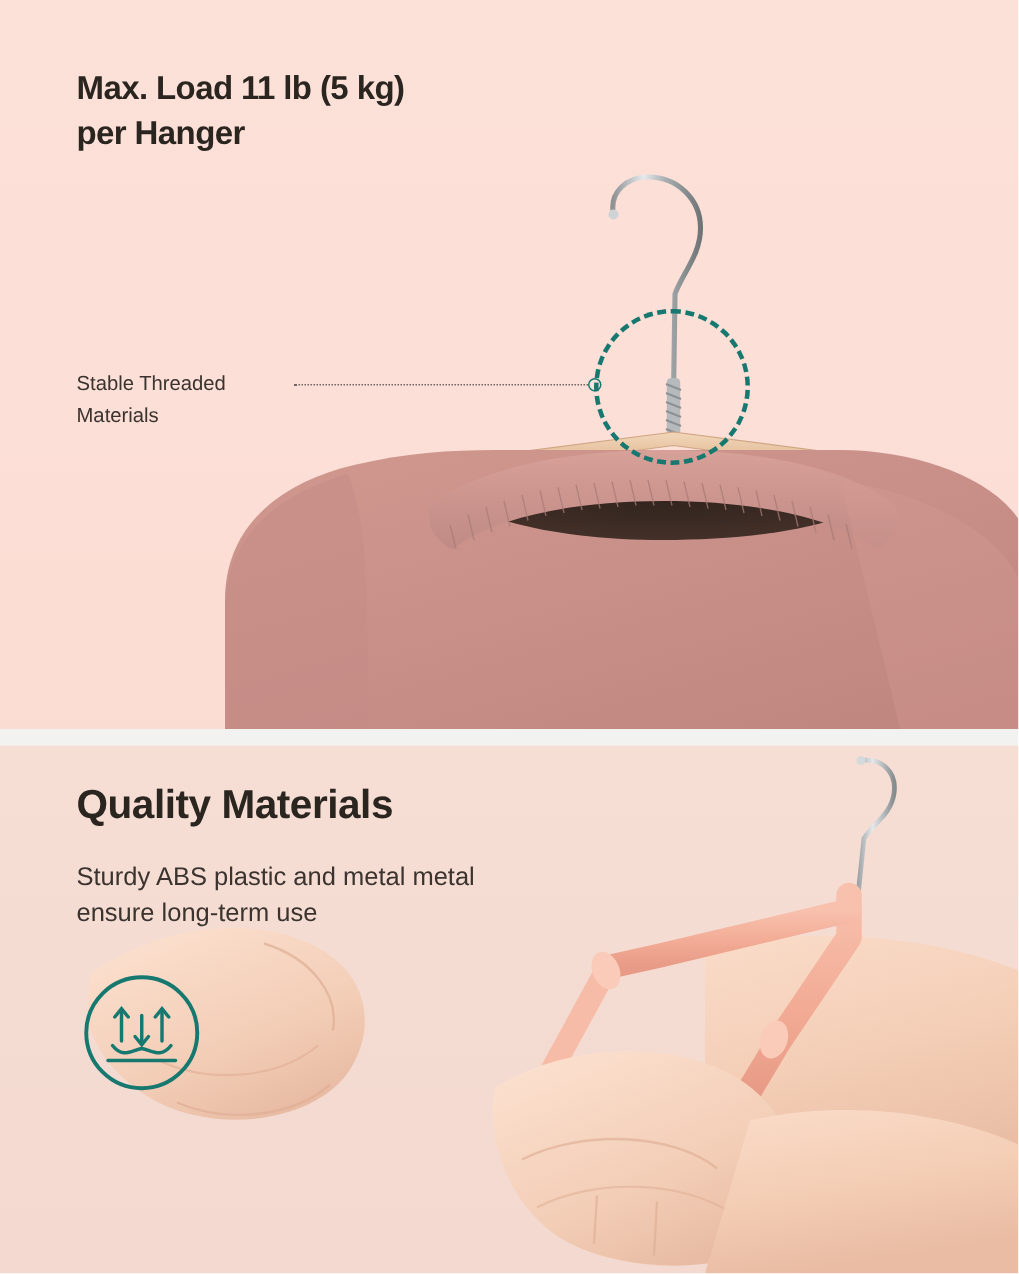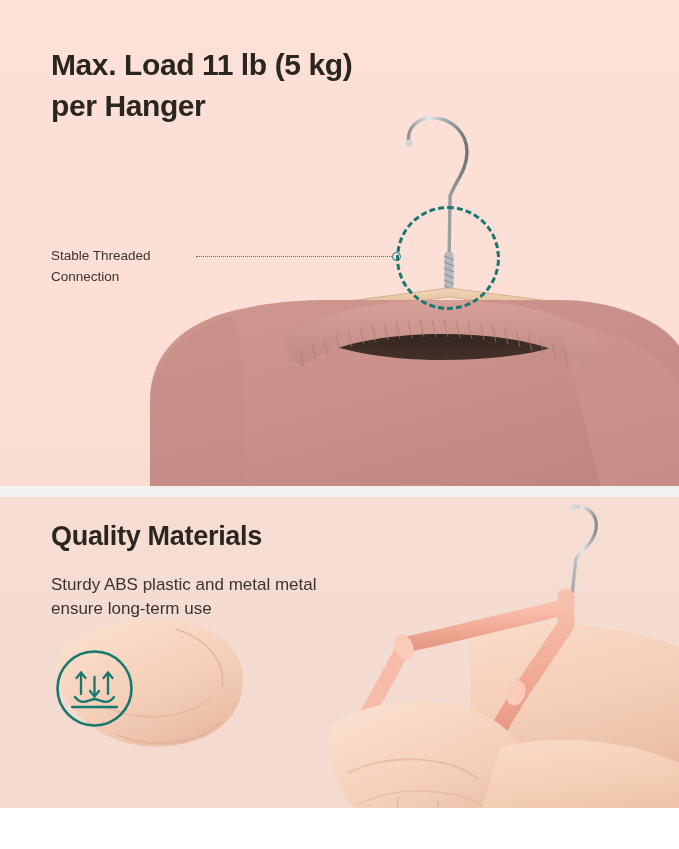--- a/index.html
+++ b/index.html
@@ -35,31 +35,31 @@
     width: 679px;
     height: 11px;
     background: #f2f2f1;
   }
 
   
   .panel-bottom {
     position: absolute;
     left: 0; top: 497px;
     width: 679px;
-    height: 311px;
+    height: 352px;
     background: linear-gradient(180deg, #f7ded5 0%, #f4dbd2 60%, #f3d9d0 100%);
     overflow: hidden;
   }
 
   
   .headline {
     position: absolute;
     left: 51px; top: 44px;
     width: 430px;
-    font-size: 30px;
+    font-size: 22px;
     line-height: 1.38;
     font-weight: 700;
     letter-spacing: -0.4px;
     color: #2b2520;
     white-space: pre-line;
   }
 
   .callout-label {
     position: absolute;
     left: 51px; top: 246px;
@@ -224,21 +224,21 @@
         <path d="M564,349 L568,366"></path>
       </g>
 
       <path d="M560,320 C620,330 665,355 679,386 L679,486 L600,486 Z" fill="#d39c93" opacity="0.35"></path>
     </svg>
 
     <div class="headline">Max. Load 11 lb (5 kg)
 per Hanger</div>
 
     <div class="callout-label">Stable Threaded
-Connection</div>
+Materials</div>
 
     <div class="leader-line"></div>
     <div class="leader-dot"></div>
 
     <div class="highlight-circle"></div>
   </div>
 
   <div class="divider-gap"></div>
 
   <div class="panel-bottom">

